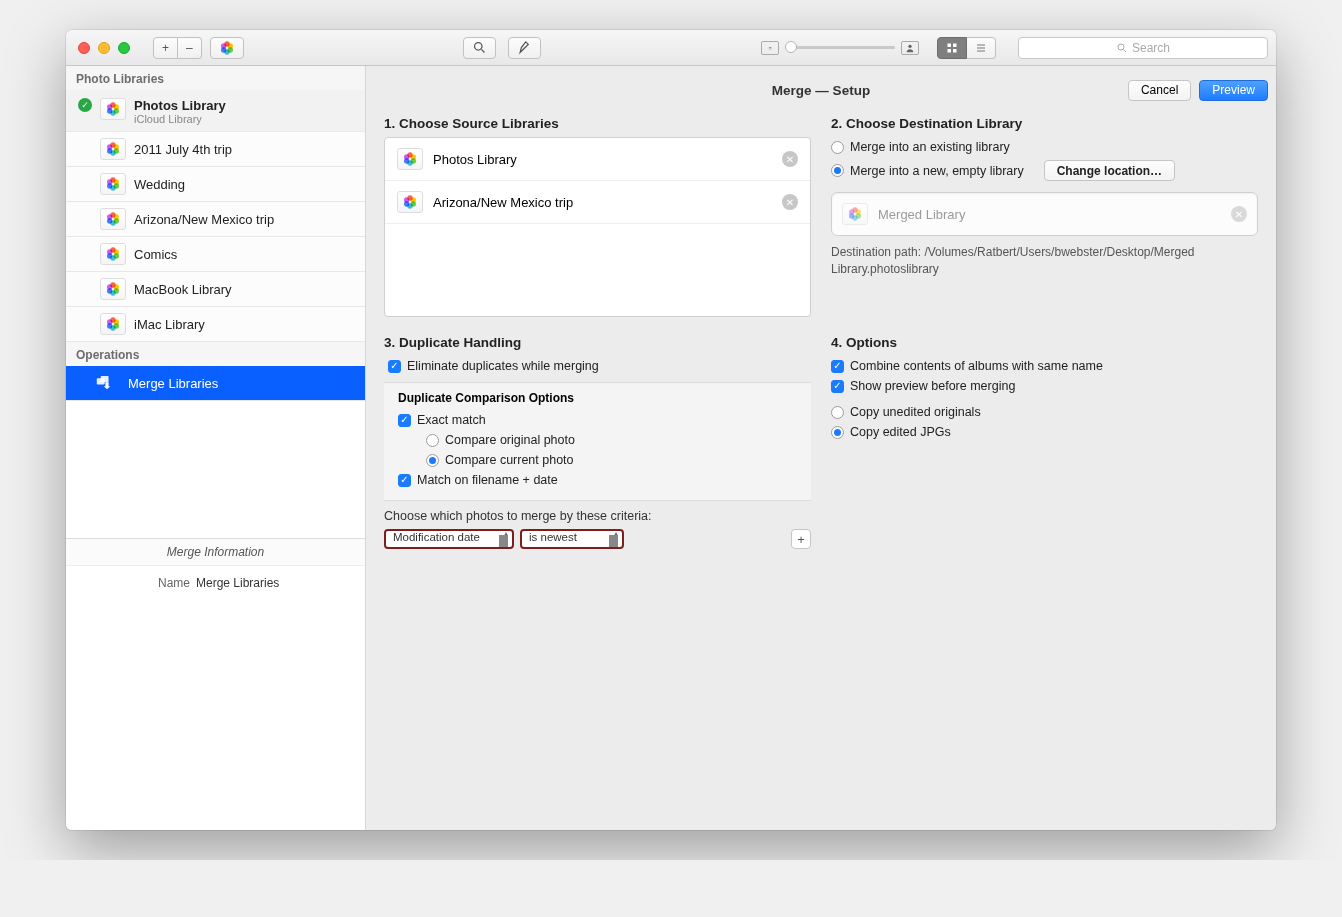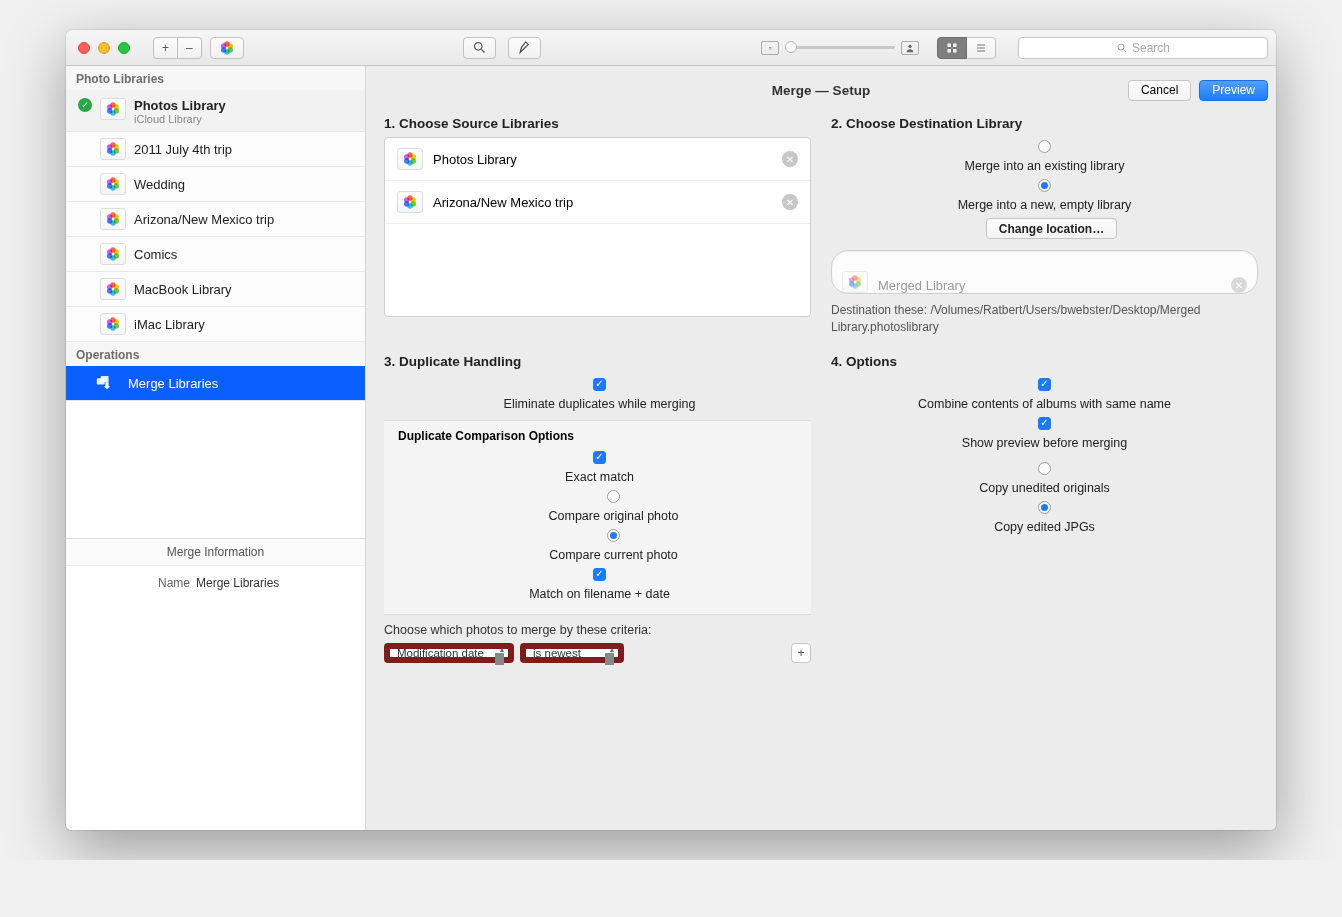--- a/index.html
+++ b/index.html
@@ -114,21 +114,21 @@
     }
     .op-row .merge-icon { width:22px; }
     .merge-info-panel {
       border-top:1px solid #ddd;
       background:#fff;
       margin-top:auto;
       flex:1;
     }
     .merge-info-hdr {
       text-align:center; font-size:12px; color:#555; padding:6px 0;
-      border-bottom:1px solid #eee; background:#fbfbfb;
+      border-bottom:1px solid #eee; background:#fbfbfb;font-style:italic;
     }
     .merge-info-body { display:flex; gap:6px; padding:10px 14px; font-size:12px; color:#333;}
     .merge-info-body .lbl { color:#666; text-align:right; width:110px;}
 
     .detail {
       flex:1; display:flex; flex-direction:column; background:#ececec; overflow:auto;
     }
     .detail-header {
       height: 38px; display:flex; align-items:center; justify-content:center;
       position:relative; border-bottom: none; padding: 0 14px;
@@ -149,43 +149,43 @@
       column-gap: 20px; row-gap: 18px;
       padding: 12px 18px 20px 18px;
     }
     .section-title { font-weight:700; font-size:13.5px; color:#222; margin-bottom:6px;}
     .src-box {
       background:#fff; border:1px solid #cfcfcf; border-radius:4px;
       min-height: 180px;
     }
     .src-item { display:flex; align-items:center; gap:10px; padding:10px 12px; border-bottom:1px solid #eee;}
     .src-item .remove { margin-left:auto; color:#9a9a9a; width:16px;height:16px;border-radius:50%;background:#c7c7c7;display:flex;align-items:center;justify-content:center;font-size:10px;color:#fff;}
-    .radio-row, .check-row { display:flex; align-items:center; gap:6px; font-size:12.5px; color:#222; padding:3px 0;flex-direction:column;}
+    .radio-row, .check-row { display:flex; align-items:center; gap:6px; font-size:12.5px; color:#222; padding:3px 0;}
     .radio { width:13px;height:13px;border:1px solid #9c9c9c;border-radius:50%;display:flex;align-items:center;justify-content:center;background:#fff;}
     .radio.checked::after{content:"";width:7px;height:7px;border-radius:50%;background:#1a7bff;}
     .checkbox{width:13px;height:13px;border:1px solid #9c9c9c;border-radius:3px;background:#fff;display:flex;align-items:center;justify-content:center;}
     .checkbox.checked{background:#1a7bff;border-color:#1a7bff;}
     .checkbox.checked::after{content:"✓";color:#fff;font-size:10px;line-height:1;}
     .dest-field {
       margin-top:8px;
-      height: 44px; background:#fcfcfc; border:1px solid #d0d0d0; border-radius:17px;
-      display:flex; align-items:flex-end; padding: 0 10px; gap:10px;
+      height: 44px; background:#fcfcfc; border:1px solid #d0d0d0; border-radius:6px;
+      display:flex; align-items:center; padding: 0 10px; gap:10px;
       box-shadow: inset 0 1px 2px rgba(0,0,0,0.06);
     }
     .dest-field .name { color:#9b9b9b; font-size:13px; flex:1;}
     .dest-path { font-size:12px; color:#555; margin-top:8px; line-height:1.4;}
     .dup-sub {
       margin-top:6px; background:#f4f4f4; border-top:1px solid #dcdcdc; border-bottom:1px solid #dcdcdc;
       padding:8px 10px 10px 14px;
     }
     .dup-sub .hdr { font-weight:700; font-size:12px; margin-bottom:5px;}
     .dup-sub .indent { padding-left: 28px; }
     .criteria-note { font-size:12.5px; color:#333; margin-top:8px; }
     .criteria-row { display:flex; gap:6px; margin-top:6px; align-items:center;}
-    .select-pill { height:20px; background:#fff; border:6px solid #7f1d1d; border-radius:4px; font-size:11.5px; display:flex; align-items:center; padding:0 16px 0 7px; position:relative; color:#333;}
+    .select-pill { height:20px; background:#fff; border:2px solid #7f1d1d; border-radius:4px; font-size:11.5px; display:flex; padding:0 16px 0 7px; position:relative; color:#333;}
     .select-pill::after{content:"";position:absolute;right:4px;top:4px;width:9px;height:12px;background:
       linear-gradient(#888,#888); -webkit-mask: none;
     }
     .select-pill .chev{position:absolute;right:4px;font-size:8px;color:#666;line-height:0.7;}
     .add-btn { width:20px;height:20px;border:1px solid #c6c6c6;border-radius:4px;background:#fff;display:flex;align-items:center;justify-content:center;font-size:13px;color:#555;}
     .opt-help { font-size:12px; color:#444; line-height:1.45; margin-top:8px;}
     .change-loc { margin-left:14px;font-weight:bold;}
     svg.photos-flower circle{mix-blend-mode:multiply;}
   </style>
 </head>
@@ -471,21 +471,21 @@
                   <circle cx="17" cy="15" r="4" fill="#67d44a"></circle>
                   <circle cx="12" cy="18" r="4" fill="#3cc3e6"></circle>
                   <circle cx="7" cy="15" r="4" fill="#4a7dff"></circle>
                   <circle cx="7" cy="9" r="4" fill="#c960ff"></circle>
                 </svg>
               </span>
             <span class="name">Merged Library</span>
             <span style="width:16px;height:16px;border-radius:50%;background:#d9d9d9;display:flex;align-items:center;justify-content:center;color:#fff;font-size:10px;">✕</span>
           </div>
           <div class="dest-path">
-            <span>Destination these: </span><span>/Volumes/Ratbert/Users/bwebster/Desktop/Merged Library.photoslibrary</span>
+            <span>Destination path: </span><span>/Volumes/Ratbert/Users/bwebster/Desktop/Merged Library.photoslibrary</span>
           </div>
         </div>
 
         <div>
           <div class="section-title">3. Duplicate Handling</div>
           <div class="check-row" style="margin-left:4px">
             <span class="checkbox checked"></span>
             <span>Eliminate duplicates while merging</span>
           </div>
           <div class="dup-sub">

